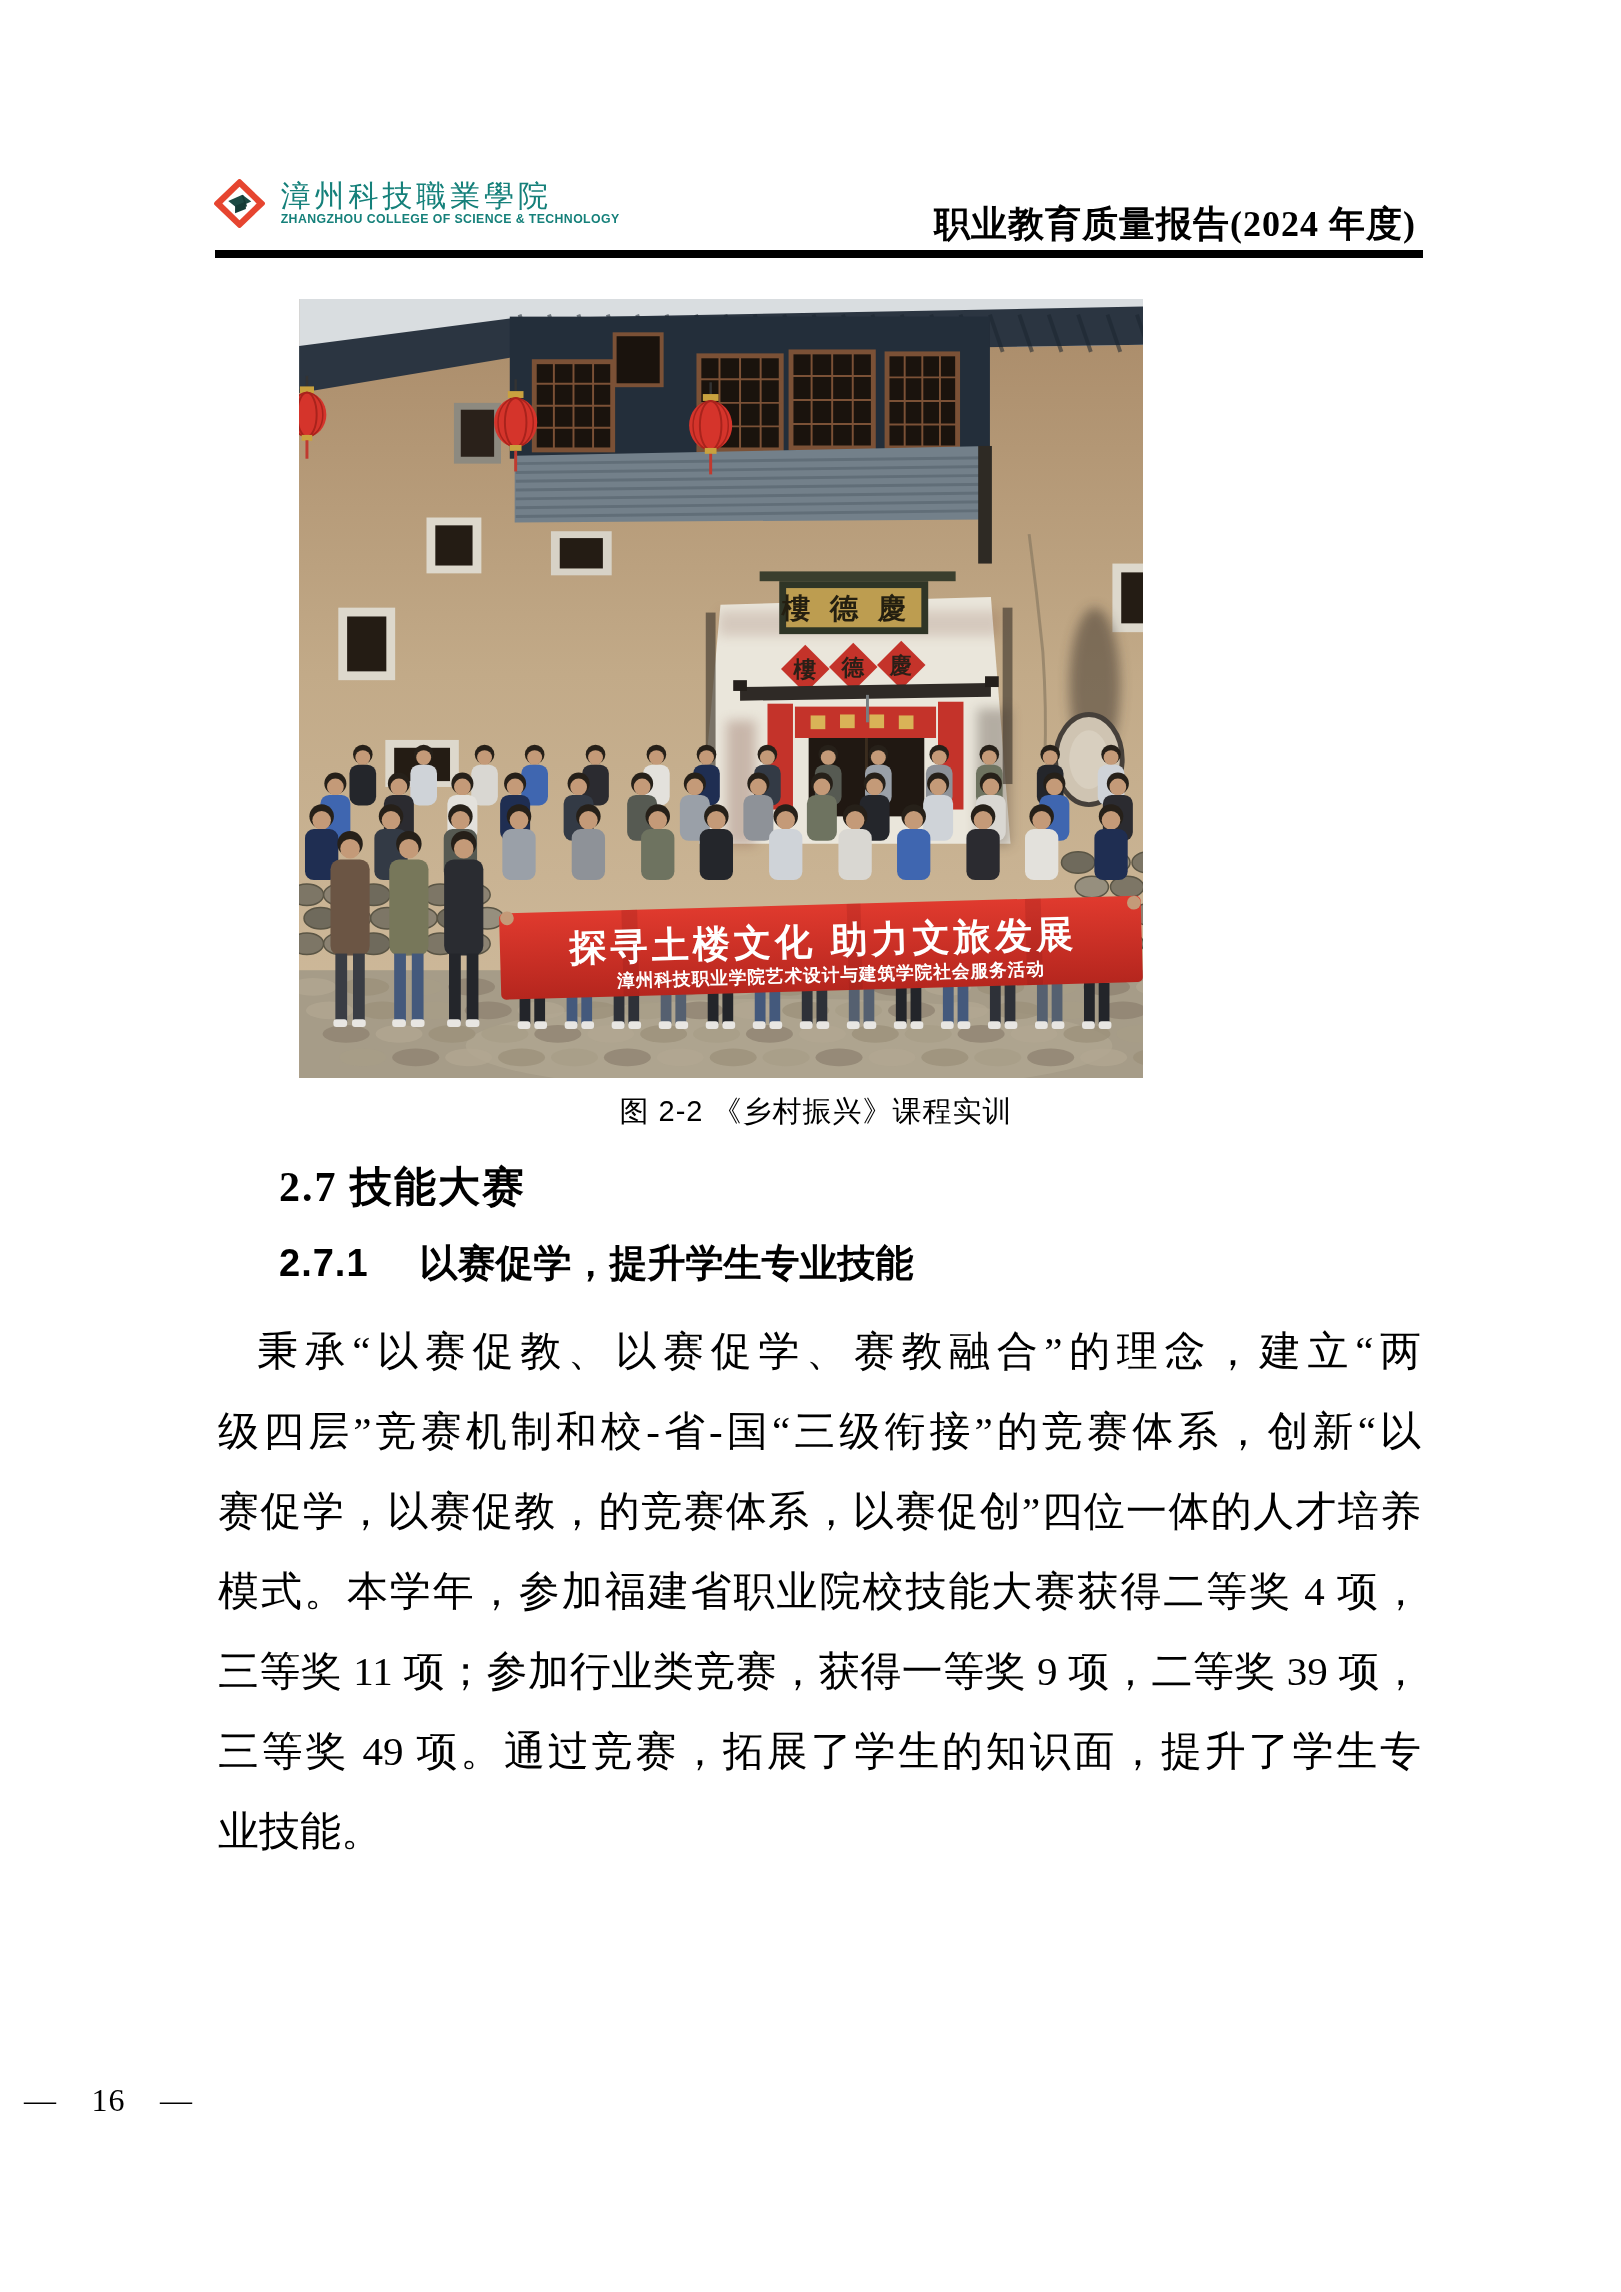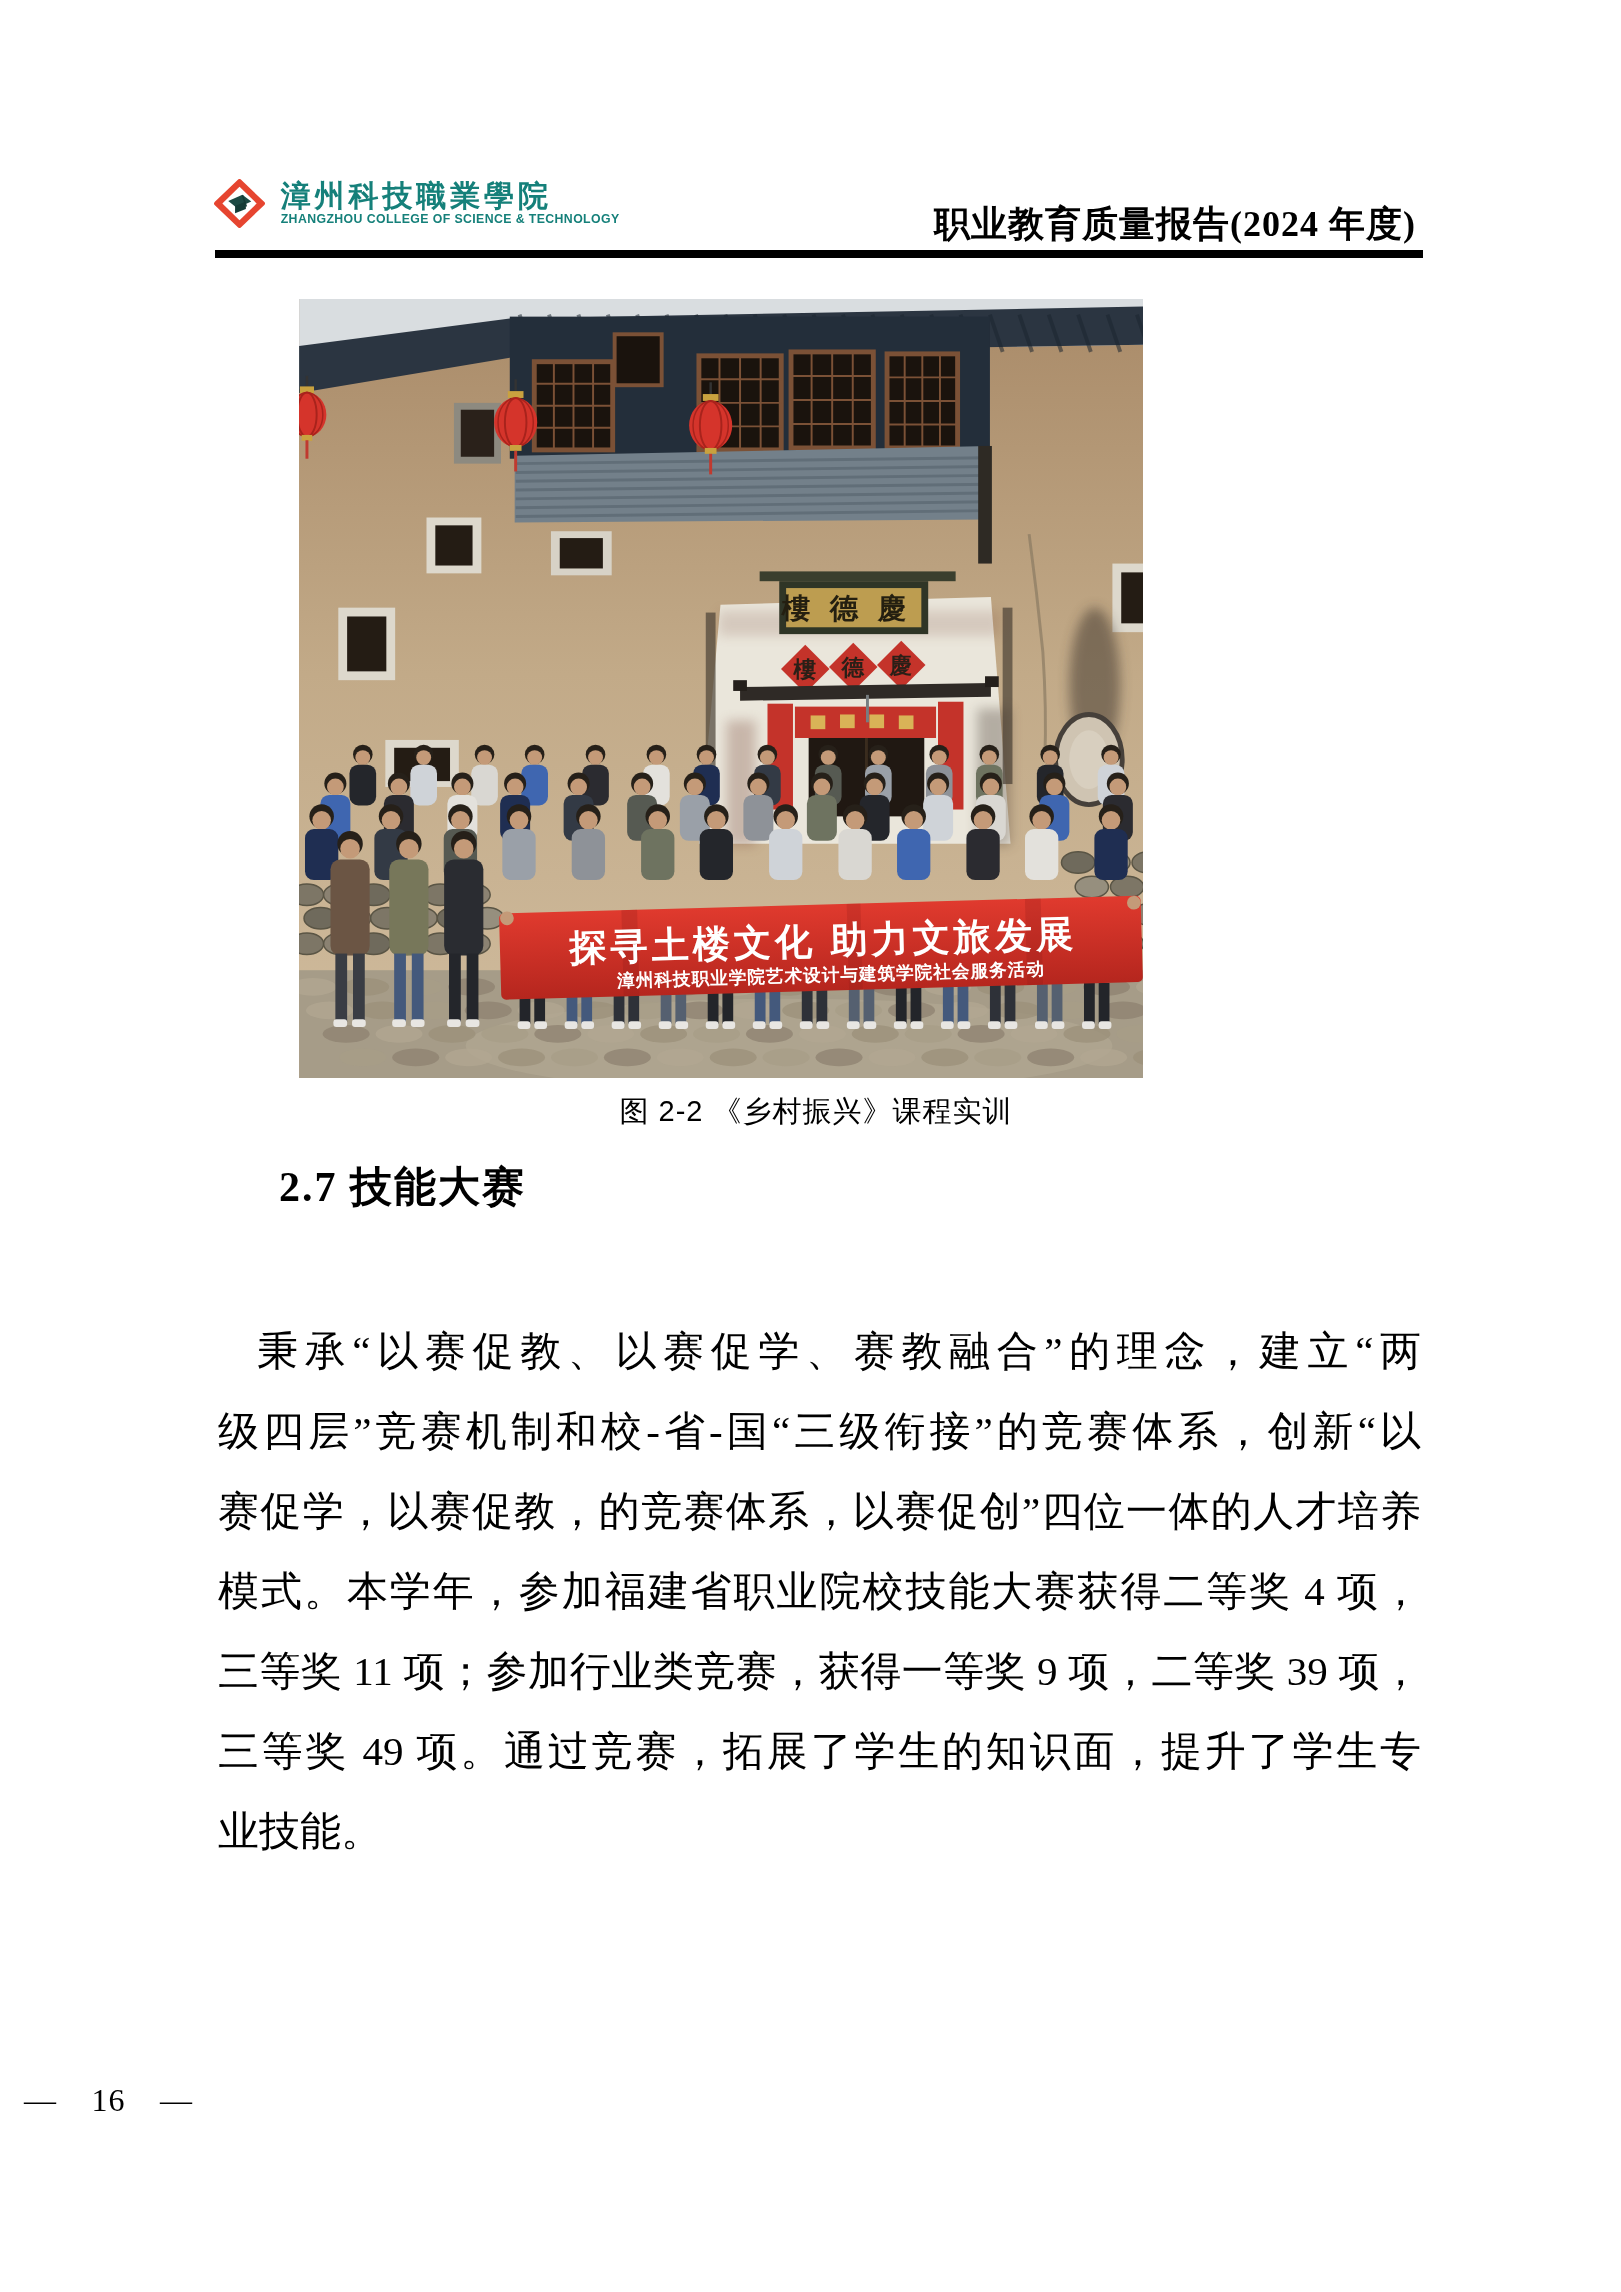--- a/index.html
+++ b/index.html
@@ -2,21 +2,21 @@
 <html><head>
 <meta charset="utf-8">
 <style>
   html,body{margin:0;padding:0;background:#ffffff;}
   .page{position:relative;width:1621px;height:2293px;background:#ffffff;overflow:hidden;
         font-family:"Liberation Serif","DejaVu Serif",serif;color:#000;}
   
   .hdr-logo{position:absolute;left:214px;top:179px;display:flex;align-items:flex-start;}
   .hdr-logo svg{display:block;}
   .hdr-logo-text{margin-left:15.7px;}
-  .logo-cn{font-family:"Liberation Serif","DejaVu Serif",serif;font-weight:bold;
+  .logo-cn{font-family:"Liberation Serif","DejaVu Serif",serif;font-weight:normal;
            font-size:30px;line-height:33px;letter-spacing:3.9px;color:#15807A;white-space:nowrap;}
   .logo-en{font-family:"Liberation Sans","DejaVu Sans",sans-serif;font-weight:bold;
            font-size:12.3px;line-height:15.7px;letter-spacing:0.4px;color:#15807A;white-space:nowrap;}
   .hdr-title{position:absolute;top:200px;right:205px;font-weight:bold;font-size:36px;
              letter-spacing:1px;white-space:nowrap;color:#000;}
   .hdr-rule{position:absolute;left:215px;top:250px;width:1208px;height:7.8px;background:#000;}
   
   .photo{position:absolute;left:299px;top:299px;width:844px;height:779px;overflow:hidden;background:#c3a886;}
   .photo svg{display:block;}
   
@@ -651,20 +651,23 @@
         <circle cx="213" cy="623" r="7" fill="#c49a78"></circle>
           <circle cx="853" cy="625" r="7" fill="#c49a78"></circle>
       </g>
     </svg>
   </div>
 
   <div class="caption">图 2-2 《乡村振兴》课程实训</div>
 
   <div class="h2">2.7 技能大赛</div>
 
+  <div class="h3">
+    <span class="num">2.7.1</span><span>以赛促学，提升学生专业技能</span>
+  </div>
 
   <div class="para">
     <div class="bline first">秉承“以赛促教、以赛促学、赛教融合”的理念，建立“两</div>
     <div class="bline">级四层”竞赛机制和校-省-国“三级衔接”的竞赛体系，创新“以</div>
     <div class="bline">赛促学，以赛促教，的竞赛体系，以赛促创”四位一体的人才培养</div>
     <div class="bline">模式。本学年，参加福建省职业院校技能大赛获得二等奖 4 项，</div>
     <div class="bline">三等奖 11 项；参加行业类竞赛，获得一等奖 9 项，二等奖 39 项，</div>
     <div class="bline">三等奖 49 项。通过竞赛，拓展了学生的知识面，提升了学生专</div>
     <div class="bline last">业技能。</div>
   </div>

